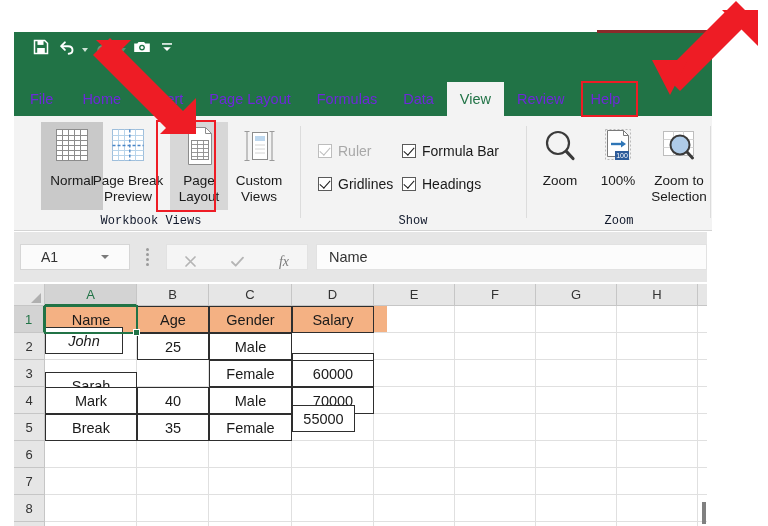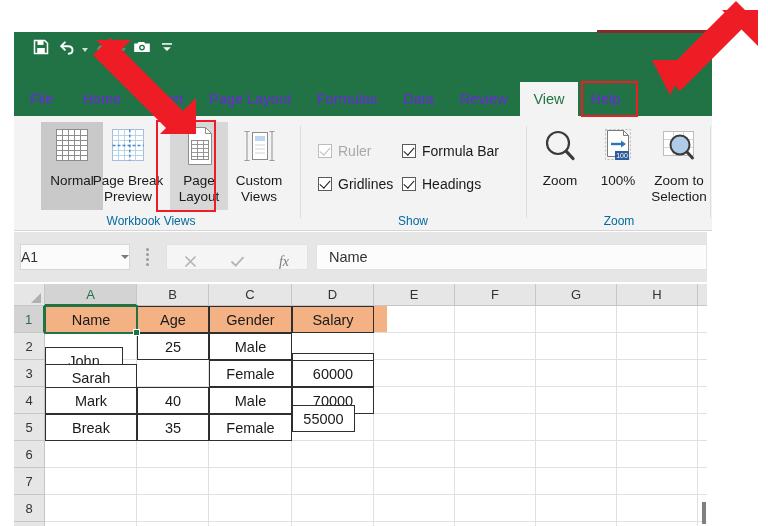--- a/index.html
+++ b/index.html
@@ -41,21 +41,21 @@
   
   .ribbon-body {
     position: absolute; left: 14px; top: 116px;
     width: 698px; height: 115px;
     background: #f3f3f3;
     border-bottom: 1px solid #d4d4d4;
   }
   .rgroup { position:absolute; top:0; height: 115px; }
   .rgroup-label {
     position:absolute; bottom: 3px; left: 0; width: 100%;
-    text-align:center; font-size: 12px; color:#0369a1; font-family:Liberation Sans, sans-serif;
+    text-align:center; font-size: 12px; color:#0f172a; font-family:Liberation Mono, monospace;
   }
   .rsep { position:absolute; top:10px; width:1px; height:92px; background:#dcdcdc; }
 
   .bigbtn {
     position:absolute; top: 6px; width: 62px; height: 88px;
     display:flex; flex-direction:column; align-items:center;
     font-size: 13.5px; color:#1a1a1a; line-height:1.12; text-align:center;
   }
   .bigbtn .glyph { height: 50px; display:flex; align-items:center; justify-content:center; }
   .bigbtn .lbl { padding-top:1px; }
@@ -73,21 +73,21 @@
   .chk.disabled .chkbox.on::after { border-color:#bdbdbd; }
 
   
   .redbox { position:absolute; border: 2.5px solid #ee1c25; pointer-events:none; }
 
   
   .fbar { position:absolute; left:14px; top:232px; width:693px; height:50px; background:#e6e6e6; }
   .namebox {
     position:absolute; left:20px; top:244px; width:110px; height:26px;
     background:#fbfbfb; border:1px solid #d6d6d6;
-    display:flex; align-items:center; padding:0 0; font-size:14px; color:#333;
+    display:flex; align-items:center; padding:0 20px; font-size:14px; color:#333;
   }
   .namebox .nb-caret { margin-left:auto; width:0;height:0;border-left:4px solid transparent;border-right:4px solid transparent;border-top:4.5px solid #7a7a7a; }
   .fb-dots { position:absolute; left:146px; top:248px; width:3px; height:18px; display:flex; flex-direction:column; justify-content:space-between; }
   .fb-dots span { display:block; width:3px;height:3px;border-radius:50%;background:#9a9a9a; }
   .fb-tools { position:absolute; left:166px; top:244px; width:142px; height:26px; background:#f5f5f5; border:1px solid #e2e2e2; display:flex; align-items:center; }
   .fb-tool { flex:1; display:flex; align-items:center; justify-content:center; height:100%;margin-top:9px; }
   .fb-input {
     position:absolute; left:316px; top:244px; width:391px; height:26px;
     background:#fcfcfc; border:1px solid #e2e2e2; display:flex; align-items:center;
     padding-left:12px; font-size:14.5px; color:#333;
@@ -169,22 +169,22 @@
     </div>
   </div>
 
   <div class="tabs">
     <div class="tab first">File</div>
     <div class="tab">Home</div>
     <div class="tab">Insert</div>
     <div class="tab">Page Layout</div>
     <div class="tab">Formulas</div>
     <div class="tab">Data</div>
+    <div class="tab active">View</div>
     <div class="tab">Review</div>
-    <div class="tab active">View</div>
     <div class="tab">Help</div>
   </div>
 
   <div class="ribbon-body">
 
     <div class="rgroup" style="left:0px; width:274px;">
       <div class="bigbtn selected" style="left:14px;">
         <span class="glyph">
           <svg width="44" height="42" viewBox="0 0 44 42">
             <rect x="6.5" y="3.5" width="31" height="31" fill="#ffffff" stroke="#8c8c8c"></rect>
@@ -459,26 +459,26 @@
         <div class="cell" style="left:603px;top:238px;width:81px;height:27px;"></div>
         <div class="cell" style="left:684px;top:238px;width:24px;height:27px;"></div>
       </div>
 
     <div class="cell data hdrfill" style="left:31px;  top:22px; width:92px; height:27px;">Name</div>
     <div class="cell data hdrfill" style="left:123px; top:22px; width:72px; height:27px;">Age</div>
     <div class="cell data hdrfill" style="left:195px; top:22px; width:83px; height:27px;">Gender</div>
     <div class="cell data hdrfill" style="left:278px; top:22px; width:82px; height:27px;">Salary</div>
     <div class="cell hdrfill" style="left:360px; top:22px; width:13px; height:27px; border-right:none;"></div>
 
-    <div class="cell data" style="left:31px;  top:63px;  width:78px; height:27px;">John</div>
+    <div class="cell data" style="left:31px;  top:43px;  width:78px; height:27px;font-style:italic;">John</div>
     <div class="cell data" style="left:123px; top:49px;  width:72px; height:27px;">25</div>
     <div class="cell data" style="left:195px; top:49px;  width:83px; height:27px;">Male</div>
     <div class="cell data" style="left:278px; top:49px;  width:82px; height:27px;margin-top:20px;">50000</div>
 
-    <div class="cell data" style="left:31px;  top:80px;  width:92px; height:27px;">Sarah</div>
+    <div class="cell data" style="left:31px;  top:88px;  width:92px; height:27px;">Sarah</div>
     <div class="cell data" style="left:195px; top:76px;  width:83px; height:27px;">Female</div>
     <div class="cell data" style="left:278px; top:76px;  width:82px; height:27px;">60000</div>
 
     <div class="cell data" style="left:31px;  top:103px; width:92px; height:27px;">Mark</div>
     <div class="cell data" style="left:123px; top:103px; width:72px; height:27px;">40</div>
     <div class="cell data" style="left:195px; top:103px; width:83px; height:27px;">Male</div>
     <div class="cell data" style="left:278px; top:103px; width:82px; height:27px;">70000</div>
 
     <div class="cell data" style="left:31px;  top:130px; width:92px; height:27px;">Break</div>
     <div class="cell data" style="left:123px; top:130px; width:72px; height:27px;">35</div>

